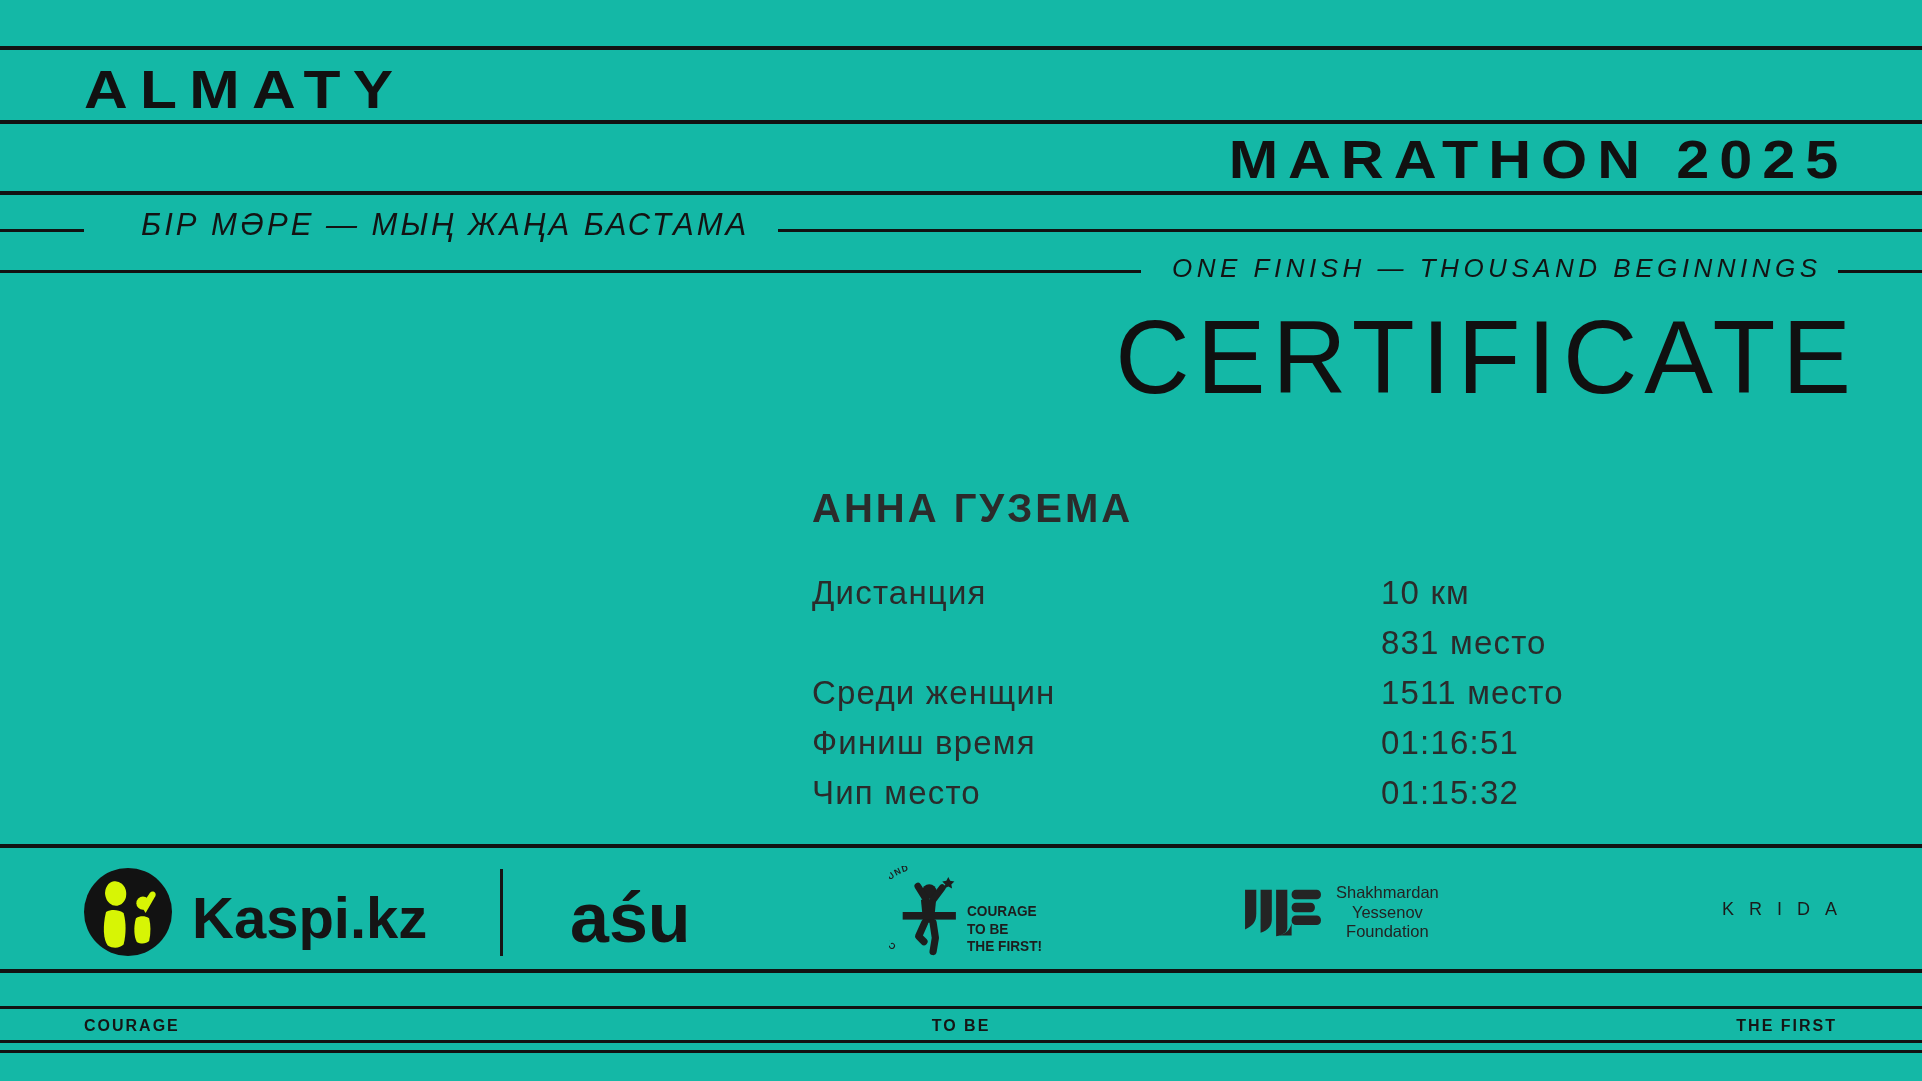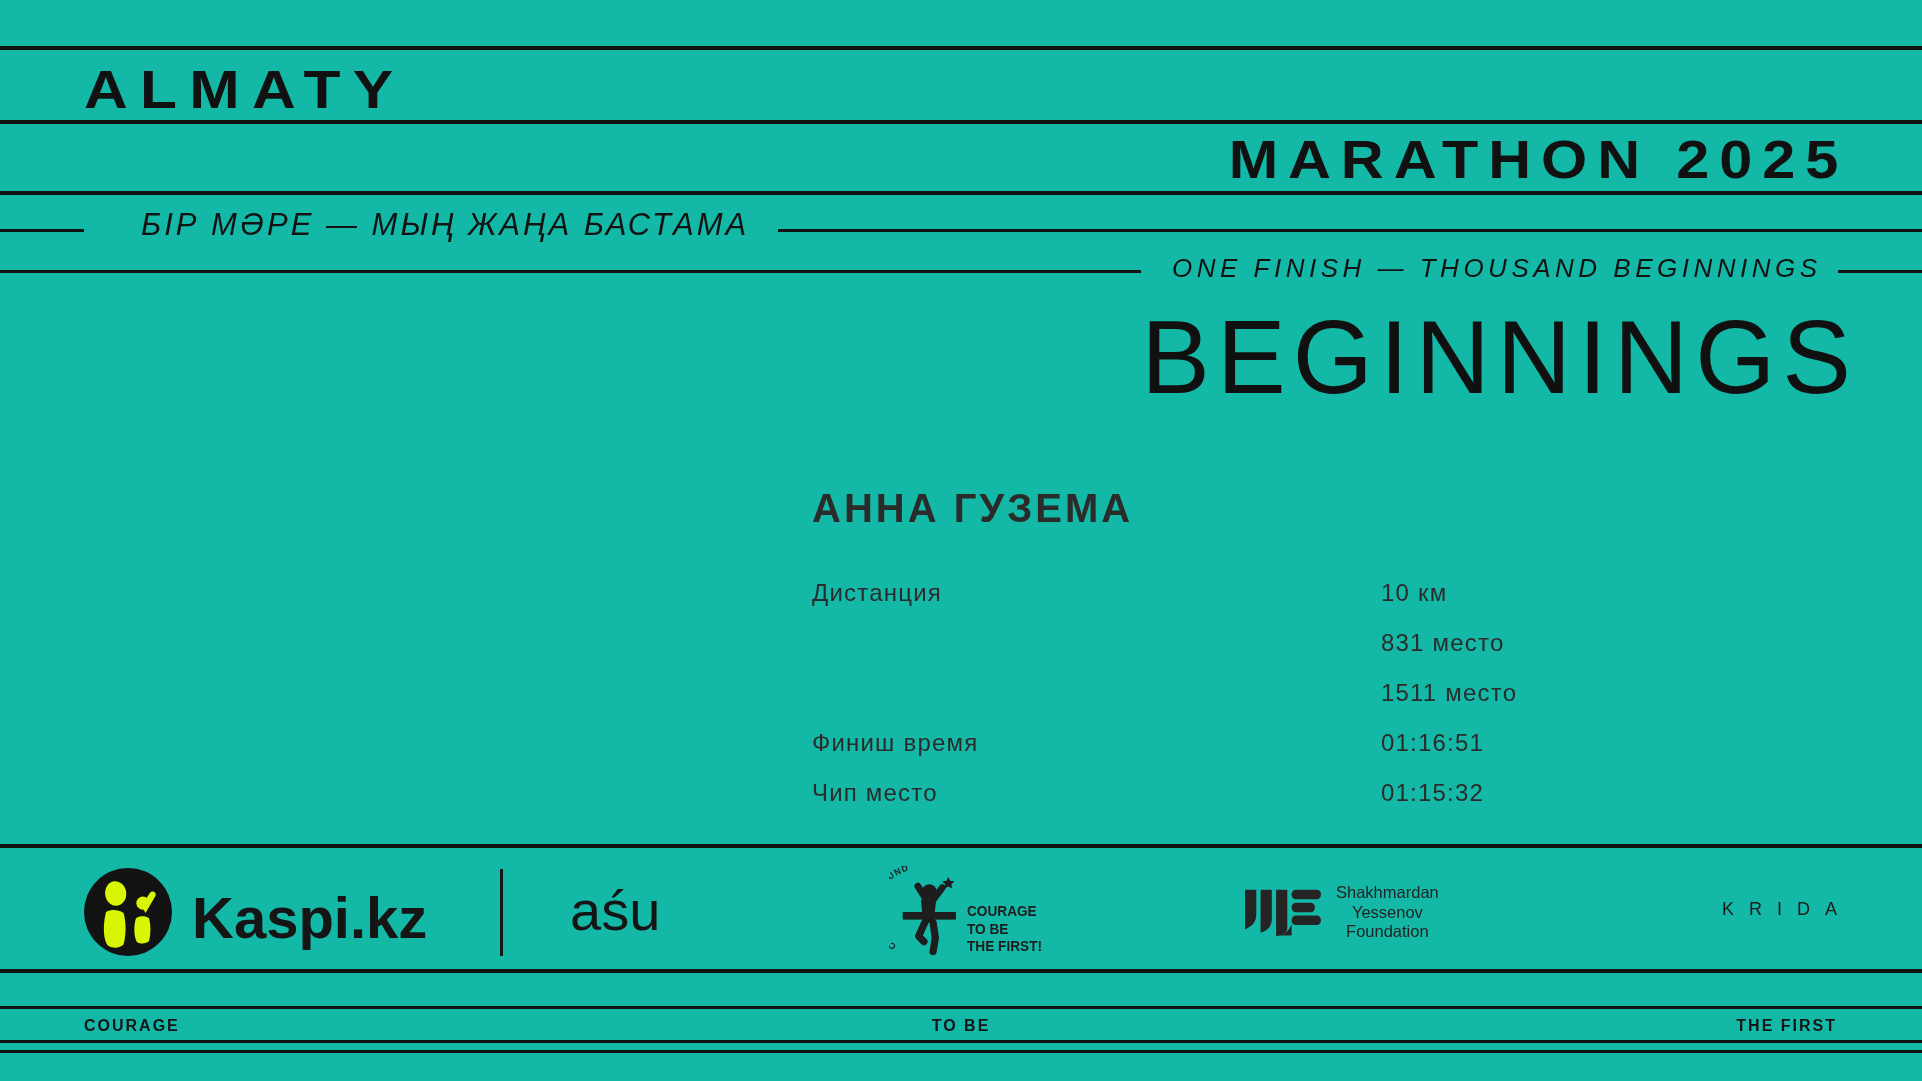--- a/index.html
+++ b/index.html
@@ -36,34 +36,34 @@
     position:absolute; right:64px; top:306px;
     font-size:103px; font-weight:400; letter-spacing:7px; line-height:103px;
     color:#101010; white-space:nowrap;
   }
   .p-name {
     position:absolute; left:812px; top:486px;
     font-size:40px; font-weight:700; letter-spacing:3px; color:#2b2b2b;
     white-space:nowrap;
   }
   .results { position:absolute; left:812px; top:568px; width:780px; }
-  .res-row { position:relative; height:50px; line-height:50px; font-size:24px; color:#2b2b2b; }
+  .res-row { position:relative; height:50px; line-height:50px; font-size:33px; color:#2b2b2b; }
   .res-label { letter-spacing:1.2px; white-space:nowrap; }
   .res-value { position:absolute; left:569px; top:0; letter-spacing:1.2px; white-space:nowrap; }
 
   .sponsor-bar { position:absolute; left:0; top:848px; right:0; height:121px;padding-left:8px; }
   .kaspi-icon { position:absolute; left:84px; top:20px; width:88px; height:88px; }
   .kaspi-word {
     position:absolute; left:192px; top:36px;
     font-size:58px; font-weight:800; letter-spacing:0px; color:#151515; white-space:nowrap;
   }
   .vdivider { position:absolute; left:500px; top:21px; width:2.5px; height:87px; background:#161616; }
   .asu-word {
     position:absolute; left:570px; top:30px;
-    font-size:56px; font-weight:400; color:#151515; white-space:nowrap;
+    font-size:70px; font-weight:700; color:#151515; white-space:nowrap;
   }
   .cf-group { position:absolute; left:889px; top:18px; width:250px; height:92px; }
   .cf-icon { position:absolute; left:0; top:0; width:76px; height:92px; }
   .cf-motto {
     position:absolute; left:78px; top:36px;
     font-size:15.5px; font-weight:600; line-height:17.5px; color:#1d1d1d;
     transform:scaleX(0.88); transform-origin:left top; white-space:nowrap;
   }
   .ye-group { position:absolute; left:1243px; top:24px; width:260px; height:80px;text-align:center; }
   .ye-icon { position:absolute; left:0; top:16px; width:80px; height:50px; }
@@ -95,33 +95,34 @@
   <div class="rule" style="top:191px;"></div>
 
   <div class="seg" style="left:0; width:84px; top:229px;"></div>
   <div class="tagline-kz">БІР МӘРЕ — МЫҢ ЖАҢА БАСТАМА</div>
   <div class="seg" style="left:778px; right:0; top:229px;"></div>
 
   <div class="seg" style="left:0; width:1141px; top:270px;"></div>
   <div class="tagline-en">ONE FINISH — THOUSAND BEGINNINGS</div>
   <div class="seg" style="left:1838px; right:0; top:270px;"></div>
 
-  <div class="cert-title">BEGINNINGS</div>
+  <div class="cert-title">CERTIFICATE</div>
 
   <div class="p-name">АННА ГУЗЕМА</div>
 
   <div class="results">
     <div class="res-row">
       <span class="res-label">Дистанция</span>
       <span class="res-value">10 км</span>
     </div>
     <div class="res-row">
       <span class="res-value">831 место</span>
     </div>
     <div class="res-row">
+      <span class="res-label">Среди женщин</span>
       <span class="res-value">1511 место</span>
     </div>
     <div class="res-row">
       <span class="res-label">Финиш время</span>
       <span class="res-value">01:16:51</span>
     </div>
     <div class="res-row">
       <span class="res-label">Чип место</span>
       <span class="res-value">01:15:32</span>
     </div>

